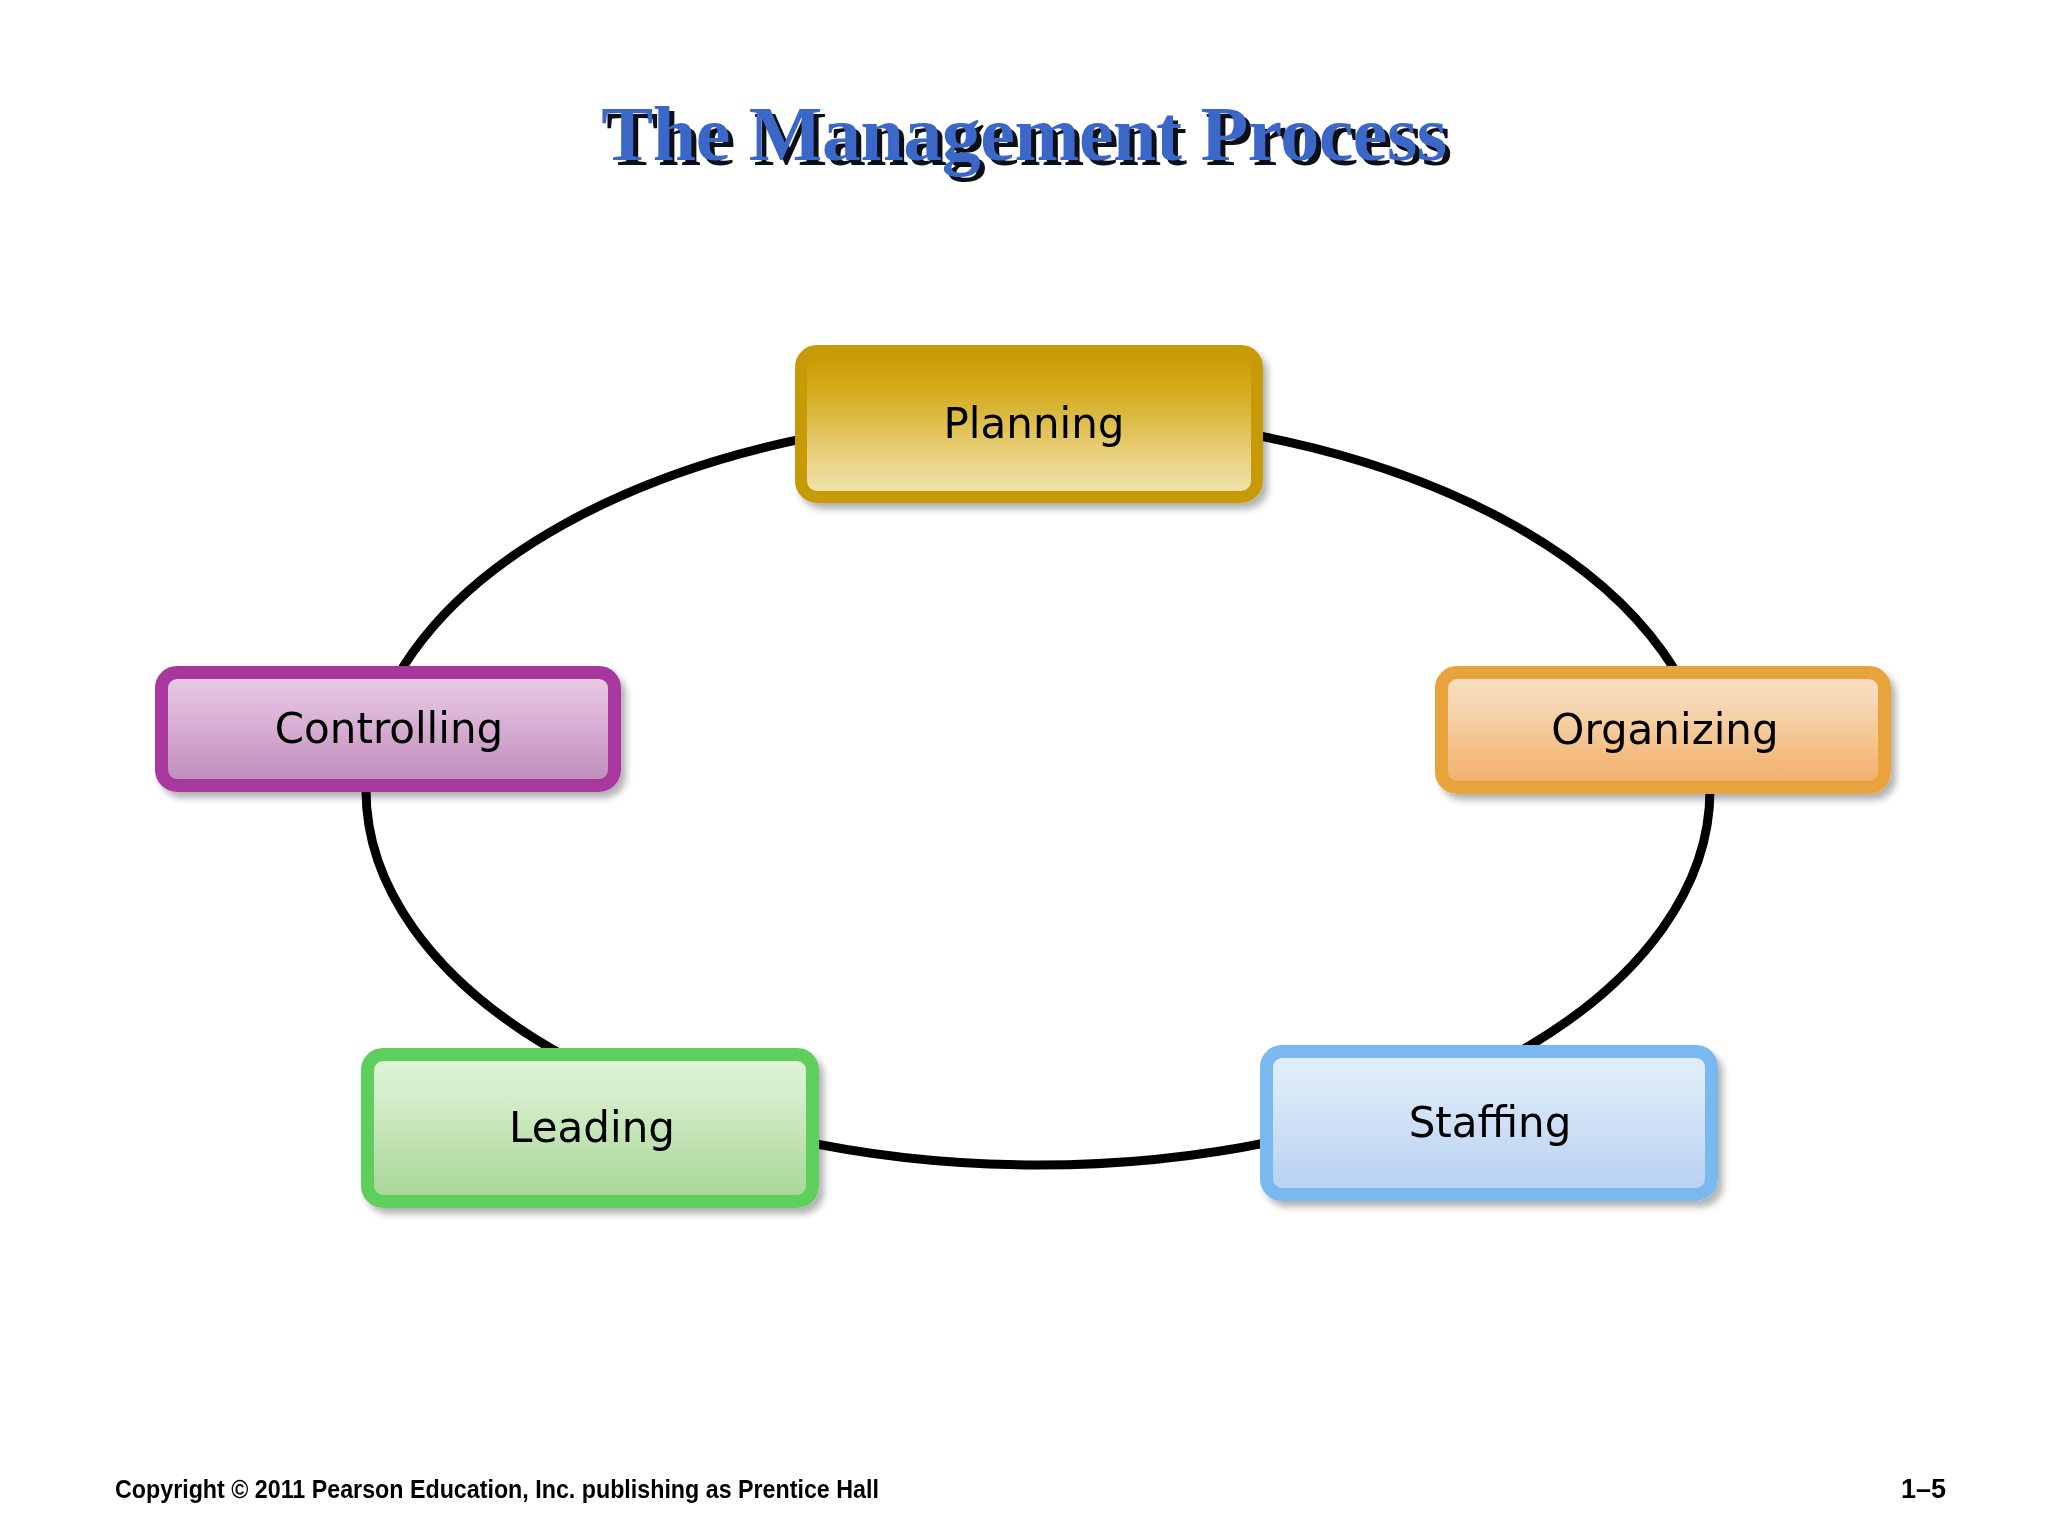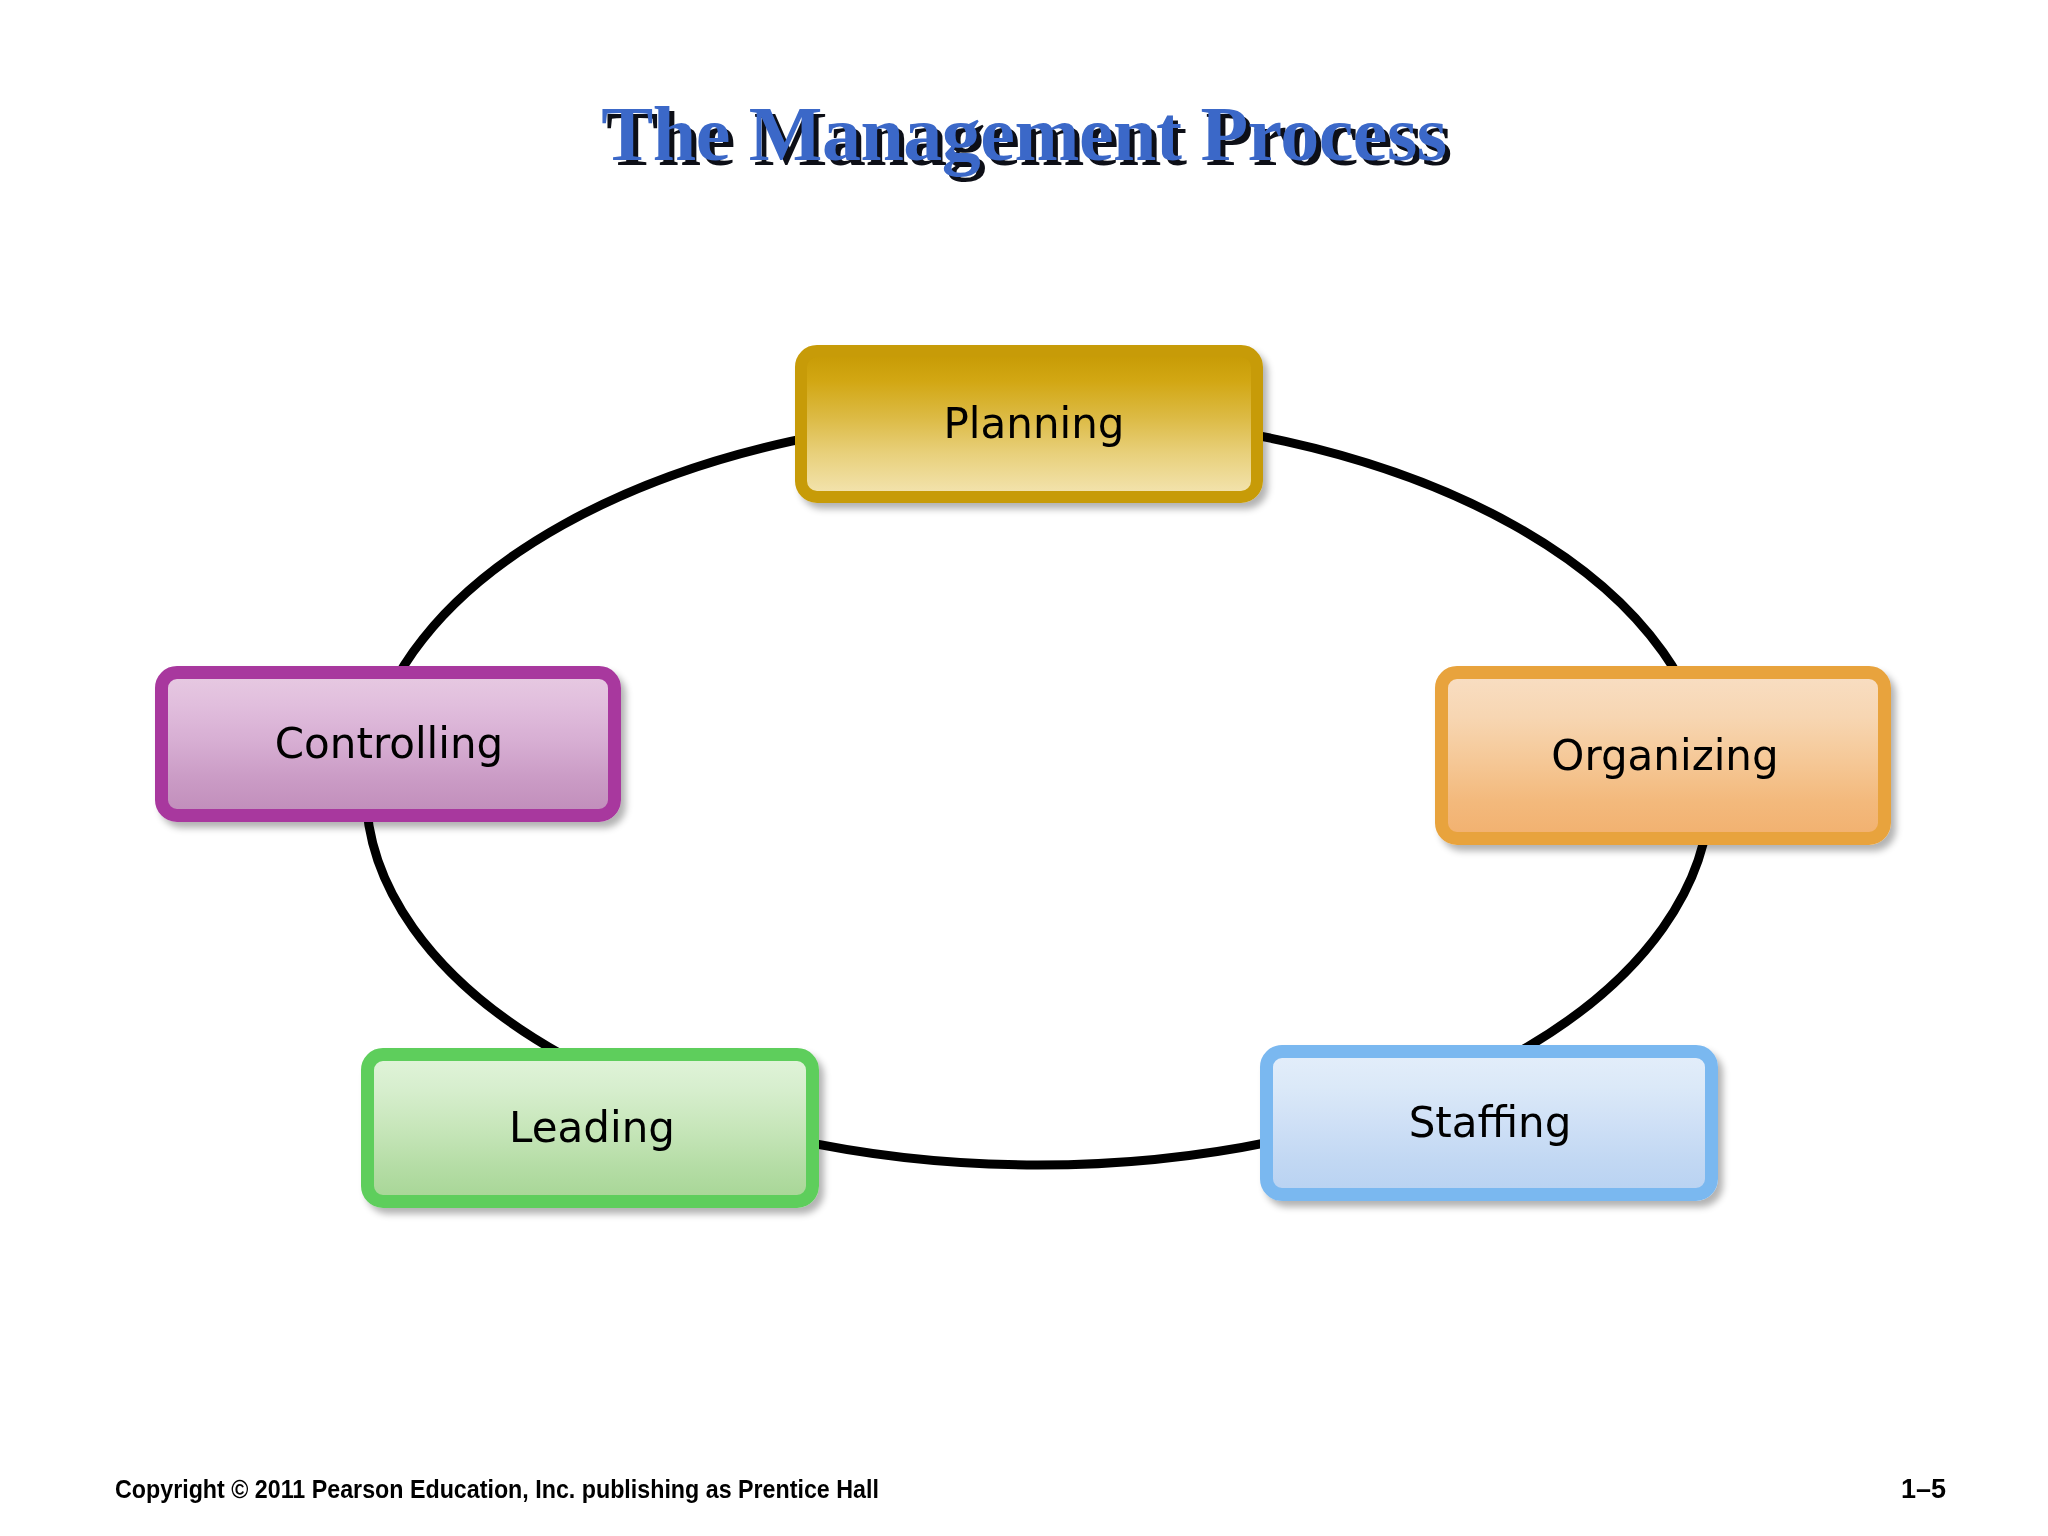--- a/index.html
+++ b/index.html
@@ -86,34 +86,34 @@
     background: linear-gradient(to bottom, #c89c07 0%, #d2a713 18%, #dcba44 45%, #e8d07b 72%, #f2e2ab 100%);
     justify-content: center;
   }
   #box-planning .proc-label { text-align: center; padding-left: 10px; }
 
   
   #box-organizing {
     left: 1435px;
     top: 666px;
     width: 456px;
-    height: 179px;
+    height: 128px;
     border-width: 13px;
     border-color: #e8a33d;
     background: linear-gradient(to bottom, #f8ddc1 0%, #f7d6b2 25%, #f5c795 55%, #f3b97c 80%, #f2b271 100%);
     justify-content: center;
   }
   #box-organizing .proc-label { text-align: center; padding-left: 4px; }
 
   
   #box-controlling {
     left: 155px;
     top: 666px;
     width: 466px;
-    height: 156px;
+    height: 126px;
     border-width: 13px;
     border-color: #a8389e;
     background: linear-gradient(to bottom, #e6c8e1 0%, #e1bedd 20%, #d7aed3 48%, #cb9cc6 75%, #c28fbc 100%);
     justify-content: center;
   }
   #box-controlling .proc-label { text-align: center; padding-left: 2px; }
 
   
   #box-leading {
     left: 345px;

